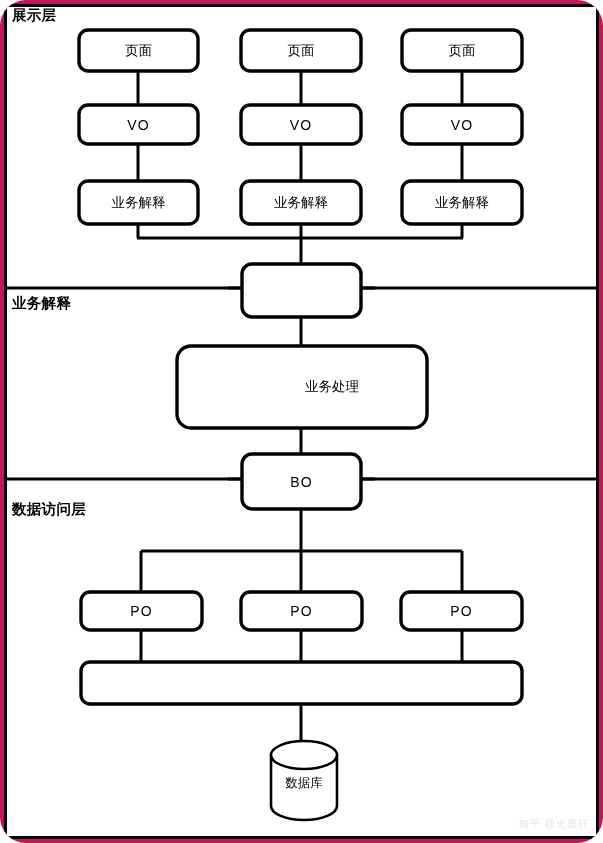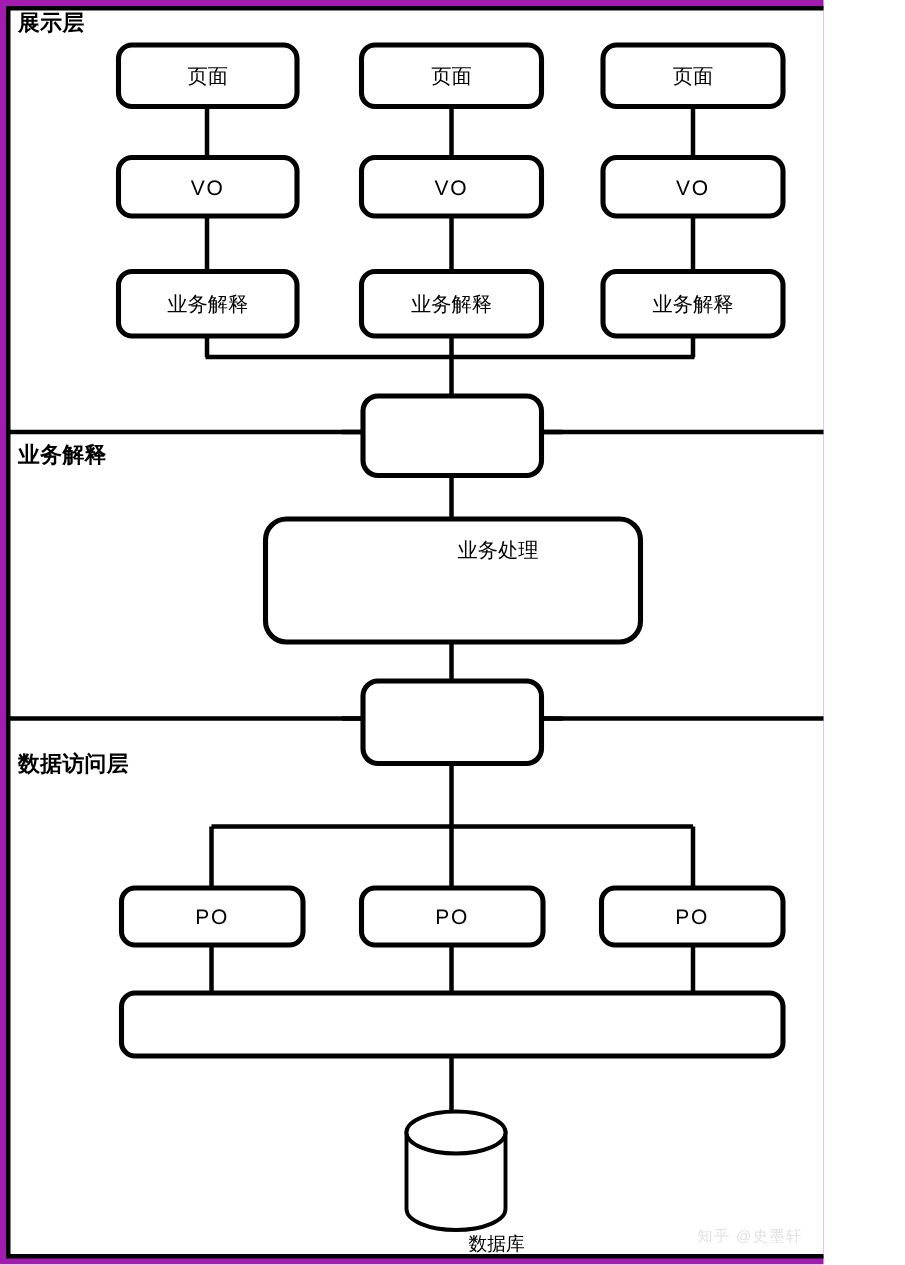--- a/index.html
+++ b/index.html
@@ -5,24 +5,25 @@
   html, body {
     margin: 0;
     padding: 0;
     background: #ffffff;
   }
   body {
     font-family: "Liberation Sans", "DejaVu Sans", sans-serif;
   }
   #canvas {
     position: relative;
-    width: 549px;
+    width: 603px;
     height: 843px;
-    background: #a21caf;
+    background: #be185d;
     overflow: hidden;
+    border-radius: 26px;
   }
   #canvas svg {
     position: absolute;
     top: 0;
     left: 0;
     width: 603px;
     height: 843px;
   }
   .layer-label {
     position: absolute;
@@ -156,25 +157,26 @@
 
   <div class="node-label en" style="left:79px;  top:105px; width:119px; height:39px;">VO</div>
   <div class="node-label en" style="left:241px; top:105px; width:120px; height:39px;">VO</div>
   <div class="node-label en" style="left:402px; top:105px; width:120px; height:39px;">VO</div>
 
   <div class="node-label cn" style="left:79px;  top:181px; width:119px; height:43px;">业务解释</div>
   <div class="node-label cn" style="left:241px; top:181px; width:120px; height:43px;">业务解释</div>
   <div class="node-label cn" style="left:402px; top:181px; width:120px; height:43px;">业务解释</div>
 
 
-  <div class="node-label cn" style="left:177px; top:326px; width:250px; height:82px;padding-left:30px;">业务处理</div>
+  <div class="node-label cn" style="left:177px; top:346px; width:250px; height:82px;padding-left:30px;">业务处理</div>
 
+  <div class="node-label en" style="left:242px; top:454px; width:119px; height:55px;">BO</div>
 
   <div class="node-label en" style="left:81px;  top:592px; width:121px; height:38px;">PO</div>
   <div class="node-label en" style="left:241px; top:592px; width:121px; height:38px;">PO</div>
   <div class="node-label en" style="left:401px; top:592px; width:121px; height:38px;">PO</div>
 
 
-  <div class="node-label cn" style="left:271px; top:816px; width:66px; height:26px; font-size:12.5px;padding-left:27px;">数据库</div>
+  <div class="node-label cn" style="left:271px; top:770px; width:66px; height:26px; font-size:12.5px;">数据库</div>
 
   <div class="watermark">知乎 @史墨轩</div>
 
 </div>
 
 </body></html>

